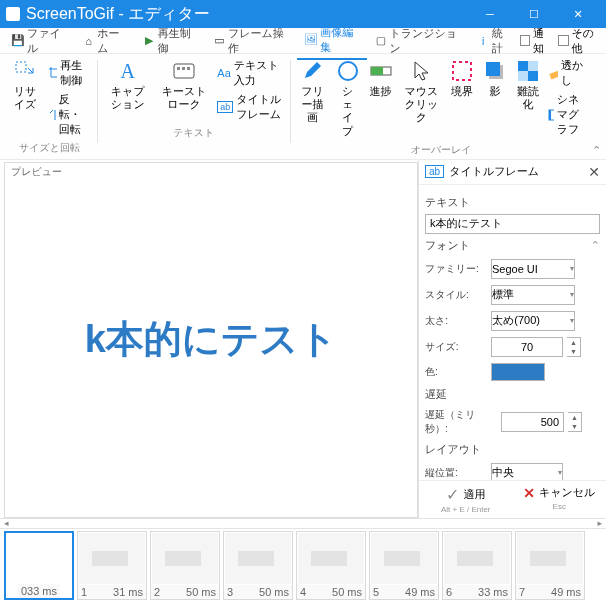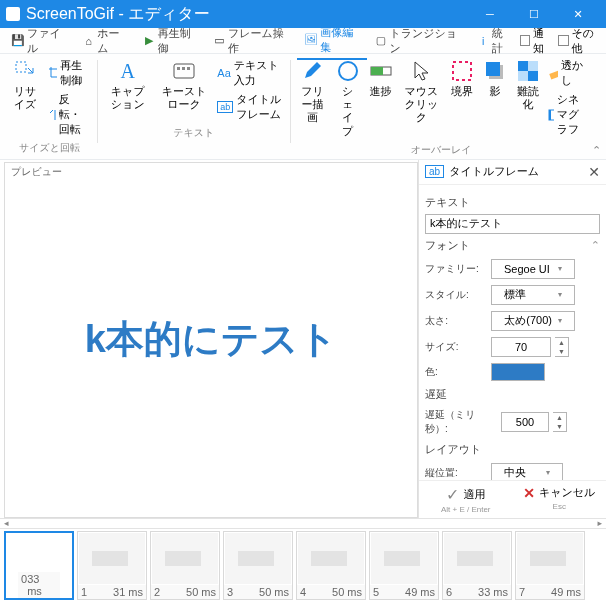--- a/index.html
+++ b/index.html
@@ -29,22 +29,22 @@
 .preview .tag{position:absolute;top:2px;left:6px;font-size:10px;color:#666}
 .panel{width:188px;border-left:1px solid #e3e3e3;background:#fff;overflow:hidden;display:flex;flex-direction:column}
 .panel-head{display:flex;align-items:center;padding:4px 6px;border-bottom:1px solid #eee;gap:5px}
 .panel-close{margin-left:auto;font-size:14px;color:#555}
 .panel-body{padding:6px;overflow-y:auto}
 .sect{font-size:11px;color:#444;margin:4px 0 4px;display:flex;align-items:center}
 .sect .car{margin-left:auto;color:#999}
 .frow{display:flex;align-items:center;margin:6px 0;gap:4px}
 .frow label{width:62px;font-size:10px;color:#444}
 .fin{border:1px solid #b5b5b5;height:20px;padding:0 4px;font-size:11px;background:#fff}
-.sel{width:84px;display:flex;align-items:center;justify-content:space-between;padding:0 12px}
-.num{width:60px;text-align:center}
+.sel{width:84px;display:flex;align-items:center;justify-content:space-between;padding:0 0}
+.num{width:72px;text-align:center}
 .spin{width:14px;display:flex;flex-direction:column;border:1px solid #b5b5b5;border-left:none;height:20px}
 .spin div{flex:1;font-size:7px;text-align:center;line-height:9px;color:#666}
 .swatch{width:54px;height:18px;background:#2d7bc5;border:1px solid #b5b5b5}
 .panel-foot{display:flex;border-top:1px solid #eee}
 .panel-foot .btn{flex:1;display:flex;flex-direction:column;align-items:center;padding:4px;gap:1px}
 .panel-foot .btn .lg{display:flex;align-items:center;gap:4px;font-size:11px}
 .panel-foot .hint{font-size:8px;color:#999}
 .timeline{border-top:1px solid #e3e3e3;padding:2px 4px;background:#fff;display:flex;gap:3px;overflow-x:auto;height:74px}
 .frame{width:70px;border:1px solid #d9d9d9;background:#fff;display:flex;flex-direction:column;flex:none}
 .frame.sel{border:2px solid #1e88e5}
@@ -304,21 +304,21 @@
         </div>
       <div class="frow">
           <label>色:</label>
           <div class="swatch"></div>
         </div>
       <div class="sect">
           <span>遅延</span>
         </div>
       <div class="frow">
           <label style="width:72px">遅延（ミリ秒）:</label>
-          <input class="fin num" style="width: 48px;" value="500">
+          <input class="fin num" style="width: 63px; text-align: right;" value="500">
           <div class="spin">
             <div>▲</div>
             <div>▼</div>
           </div>
         </div>
       <div class="sect">
           <span>レイアウト</span>
         </div>
       <div class="frow">
           <label>縦位置:</label>

